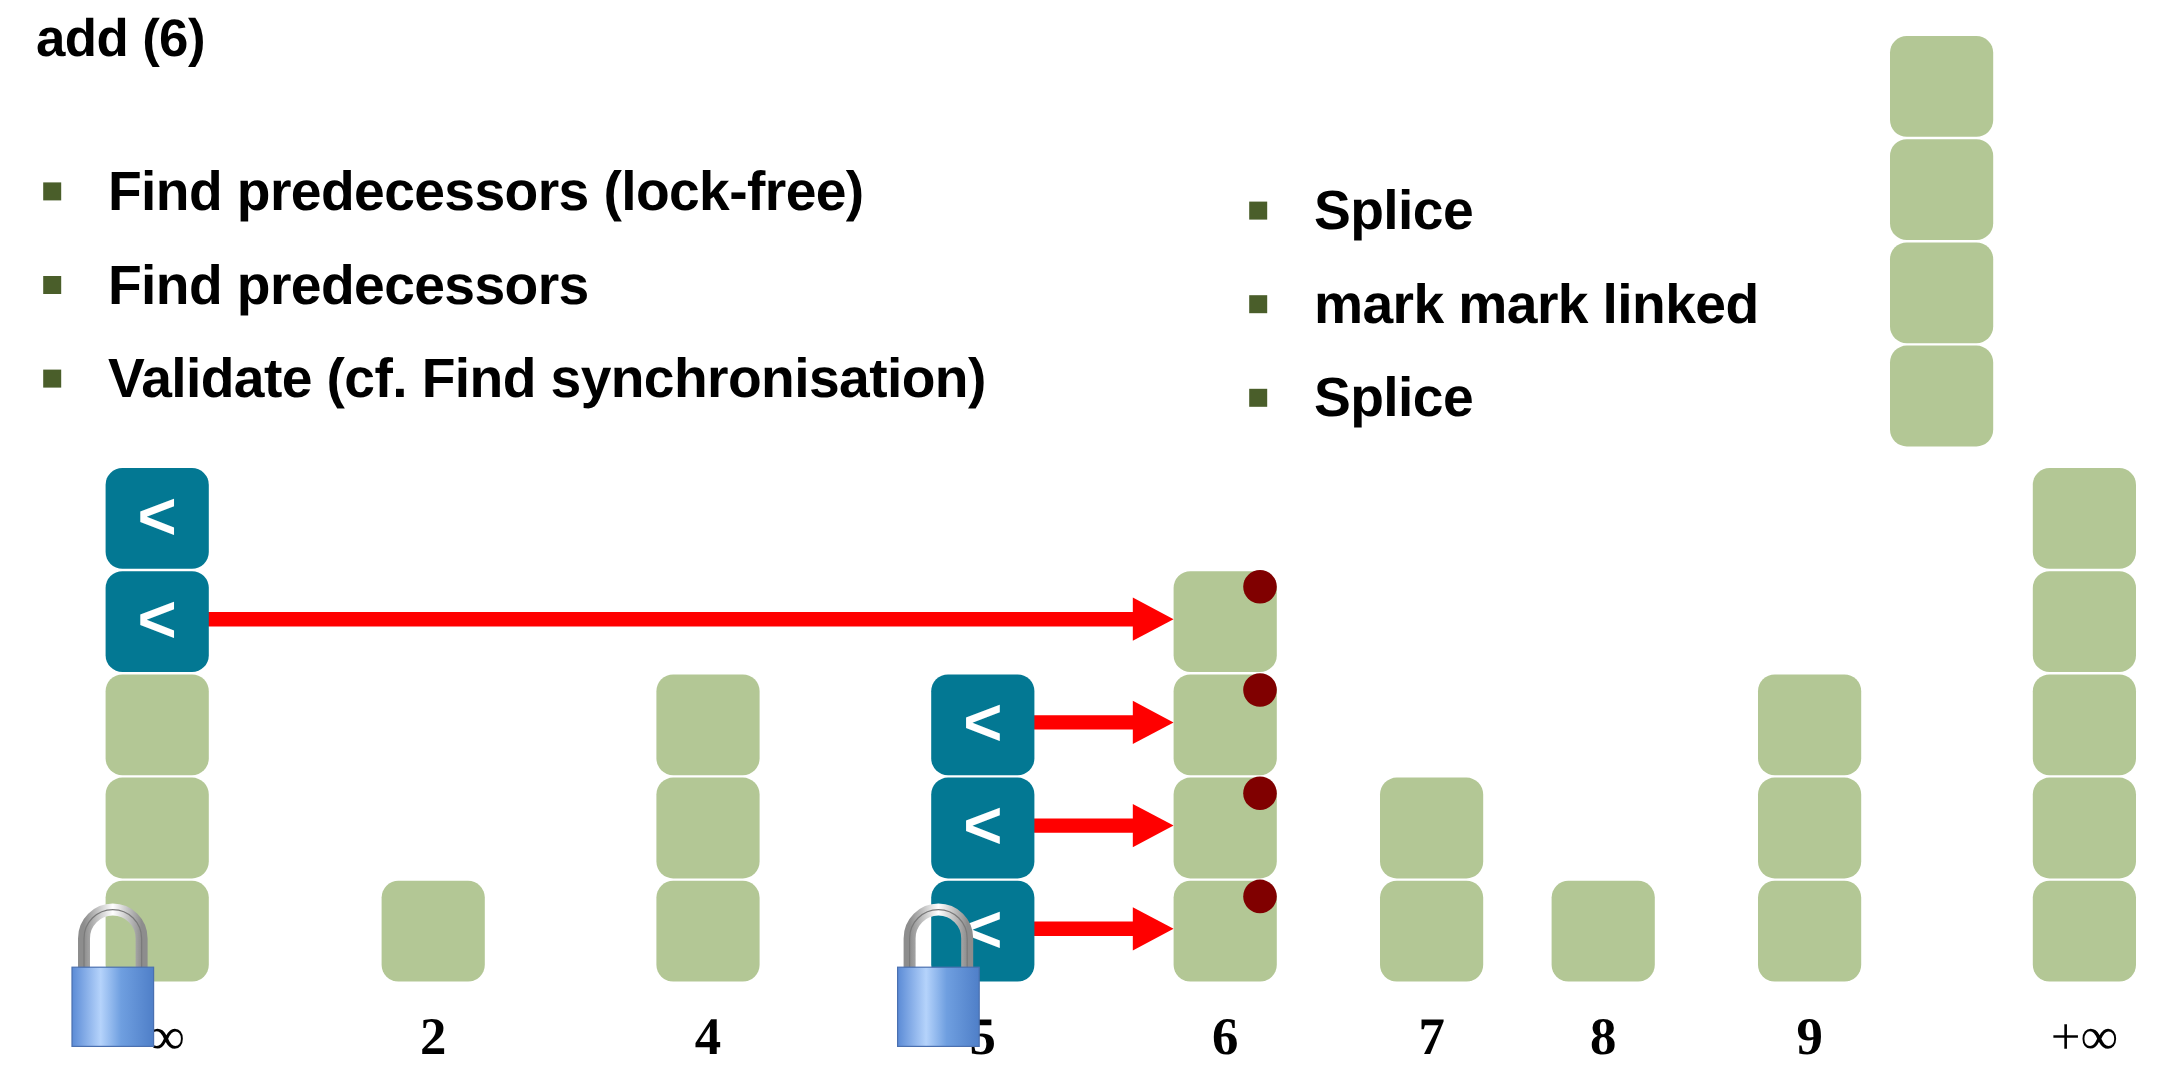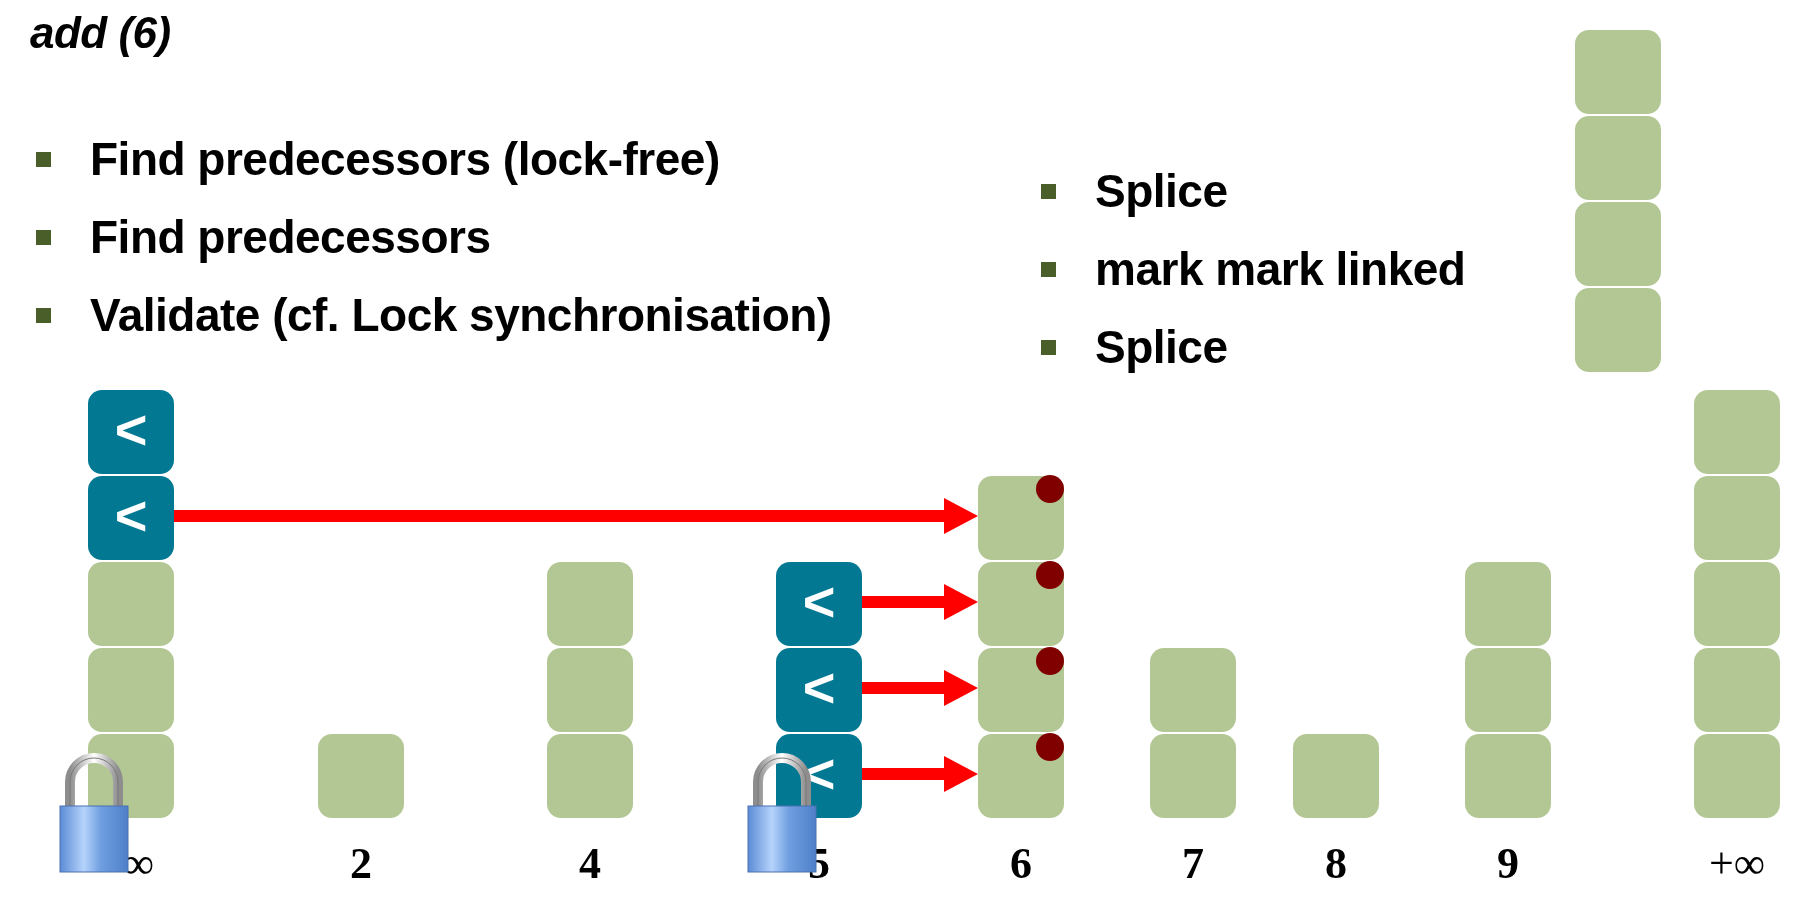--- a/index.html
+++ b/index.html
@@ -1,36 +1,36 @@
 <!DOCTYPE html>
 <html><head>
 <meta charset="utf-8">
 <style>
   html, body { margin: 0; padding: 0; background: #ffffff; }
   body { width: 1815px; height: 907px; position: relative; overflow: hidden;
          font-family: "Liberation Sans", "DejaVu Sans", sans-serif; }
-  .title { position: absolute; left: 30px; top: 8px; font-size: 44px; font-weight: bold; color: #000; letter-spacing: -0.5px; font-style: italic; }
+  .title { position: absolute; left: 30px; top: 8px; font-size: 44px; font-weight: bold; color: #000; letter-spacing: -0.5px; }
   .bullets { position: absolute; margin: 0; padding: 0; list-style: none; }
   .bullets li { position: relative; font-size: 46px; font-weight: bold; color: #000; line-height: 78px; padding-left: 58px; letter-spacing: -0.5px; white-space: nowrap; }
   .bullets li .sq { position: absolute; left: 4px; top: 32px; width: 15px; height: 15px; background: #4a5e2a; }
   #bullets-left { left: 32px; top: 120px; }
-  #bullets-right { left: 1037px; top: 152px; }
+  #bullets-right { left: 1037px; top: 136px; }
   #diagram { position: absolute; left: 0; top: 0; }
   .label { font-family: "Liberation Serif", "DejaVu Serif", serif; font-weight: bold; font-size: 44px; fill: #000; }
   .label.inf { font-weight: normal; }
 </style>
 </head>
 <body>
 
 <div class="title">add (6)</div>
 
 <ul class="bullets" id="bullets-left">
   <li><span class="sq"></span><span>Find predecessors (lock-free)</span></li>
   <li><span class="sq"></span><span>Find predecessors</span></li>
-  <li><span class="sq"></span><span>Validate (cf. Lock synchronisation)</span></li>
+  <li><span class="sq"></span><span>Validate (cf. Find synchronisation)</span></li>
 </ul>
 
 <ul class="bullets" id="bullets-right">
   <li><span class="sq"></span><span>Splice</span></li>
   <li><span class="sq"></span><span>mark mark linked</span></li>
   <li><span class="sq"></span><span>Splice</span></li>
 </ul>
 
 <svg id="diagram" width="1815" height="907" viewBox="0 0 1815 907">
   <defs>

